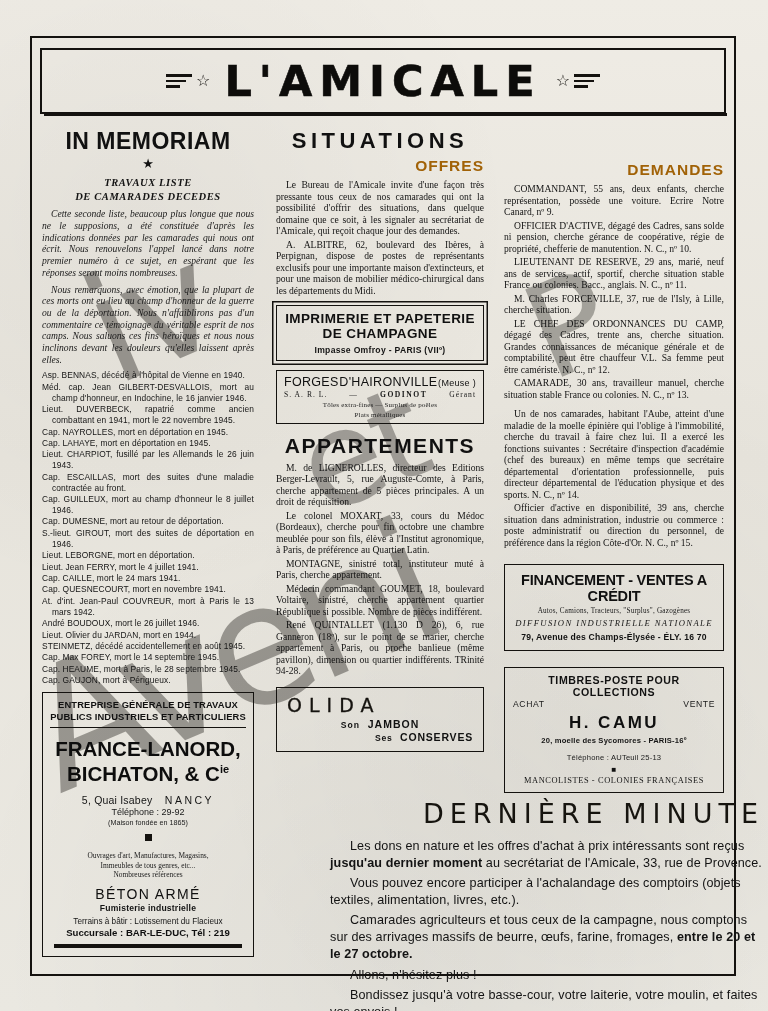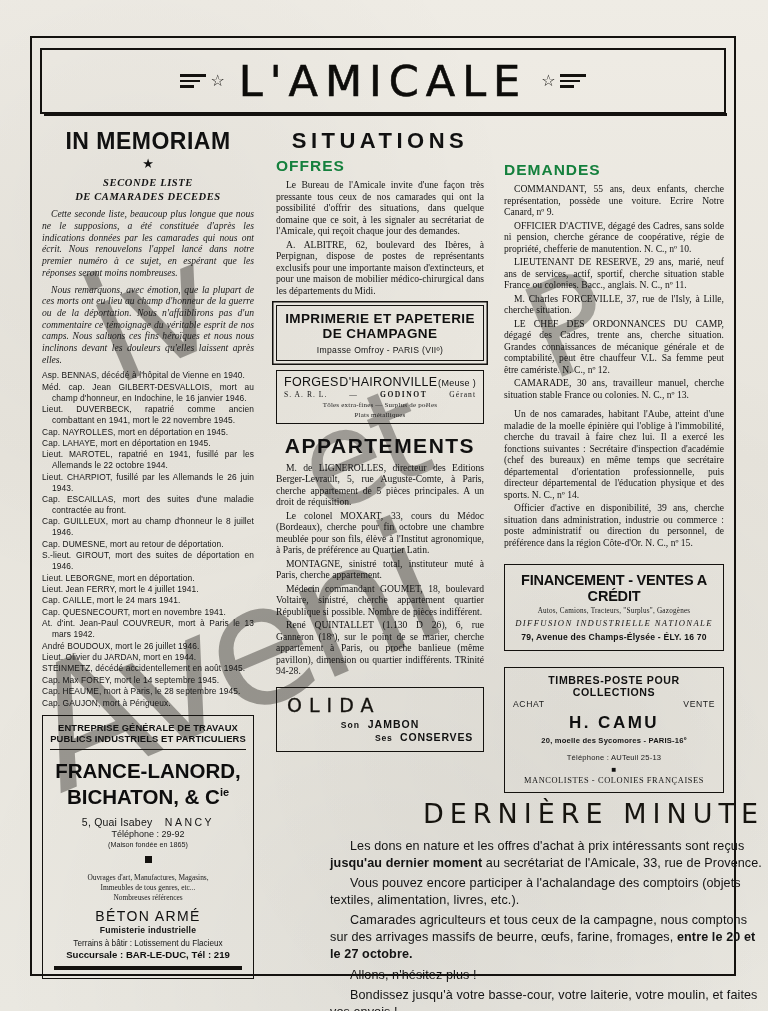--- a/index.html
+++ b/index.html
@@ -62,21 +62,21 @@
   }
   .masthead-inner {
     display: flex;
     align-items: center;
     gap: 14px;
   }
   .mast-title {
     font-family: "DejaVu Sans", sans-serif;
     font-size: 43px;
     letter-spacing: 7px;
-    font-weight: 400;
+    font-weight: 700;
     color: #0d0c0a;
     -webkit-text-stroke: 0.6px #0d0c0a;
     line-height: 1;
     white-space: nowrap;
   }
   .mast-orn { display: flex; align-items: center; gap: 4px; }
   .mast-lines {
     display: flex; flex-direction: column; gap: 3px;
   }
   .mast-lines i {
@@ -106,23 +106,23 @@
     text-align: center;
     margin: 0 0 2px 0;
     color: #111;
   }
   h2.sec.wide { letter-spacing: 4.5px; font-size: 22px; }
   h3.subsec {
     font-family: "Liberation Sans", sans-serif;
     font-weight: bold;
     font-size: 15.5px;
     letter-spacing: 1px;
-    text-align: left;
+    text-align: right;
     margin: 3px 0 4px 0;
-    color: #15803d;
+    color: #a16207;
   }
   .starline { text-align: center; font-size: 13px; line-height: 1; margin: 2px 0 6px; color: #111; }
 
   .ital-head {
     font-family: "Liberation Serif", serif;
     font-style: italic;
     font-weight: bold;
     font-size: 10.5px;
     text-align: center;
     line-height: 1.3;
@@ -178,21 +178,21 @@
     font-family: "Liberation Sans", sans-serif;
     font-weight: bold;
     font-size: 13.5px;
     letter-spacing: 0.4px;
     line-height: 1.14;
     color: #101010;
   }
   .ad-t2 {
     font-family: "Liberation Sans", sans-serif;
     font-size: 8.6px;
-    font-weight: normal;
+    font-weight: bold;
     letter-spacing: 0.3px;
     margin-top: 3px;
     color: #141414;
   }
 
   
   .forges-line1 {
     display: flex; justify-content: space-between; align-items: baseline;
     font-family: "Liberation Sans", sans-serif;
     font-size: 12.5px; letter-spacing: 0.3px; color: #111;
@@ -324,33 +324,32 @@
         </span>
       </div>
     </div>
 
     <div class="cols">
 
       <div class="col col-left">
         <h2 class="sec">IN MEMORIAM</h2>
         <div class="starline">★</div>
         <div class="ital-head">
-          <div>SECONDE LISTE</div>
+          <div>TRAVAUX LISTE</div>
           <div>DE CAMARADES DECEDES</div>
         </div>
         <p class="ital">Cette seconde liste, beaucoup plus longue que nous ne le supposions, a été constituée d'après les indications données par les camarades qui nous ont écrit. Nous renouvelons l'appel lancé dans notre premier numéro à ce sujet, en espérant que les réponses seront moins nombreuses.</p>
         <p class="ital">Nous remarquons, avec émotion, que la plupart de ces morts ont eu lieu au champ d'honneur de la guerre ou de la déportation. Nous n'affaiblirons pas d'un commentaire ce témoignage du véritable esprit de nos camps. Nous saluons ces fins héroïques et nous nous inclinons devant les douleurs qu'elles laissent après elles.</p>
 
         <ul class="names">
           <li>Asp. BENNAS, décédé à l'hôpital de Vienne en 1940.</li>
           <li>Méd. cap. Jean GILBERT-DESVALLOIS, mort au champ d'honneur, en Indochine, le 16 janvier 1946.</li>
           <li>Lieut. DUVERBECK, rapatrié comme ancien combattant en 1941, mort le 22 novembre 1945.</li>
           <li>Cap. NAYROLLES, mort en déportation en 1945.</li>
           <li>Cap. LAHAYE, mort en déportation en 1945.</li>
-          <li>Lieut. MAROTEL, rapatrié en 1941, fusillé par les Allemands le 22 octobre 1944.</li>
           <li>Lieut. CHARPIOT, fusillé par les Allemands le 26 juin 1943.</li>
           <li>Cap. ESCAILLAS, mort des suites d'une maladie contractée au front.</li>
           <li>Cap. GUILLEUX, mort au champ d'honneur le 8 juillet 1946.</li>
           <li>Cap. DUMESNE, mort au retour de déportation.</li>
           <li>S.-lieut. GIROUT, mort des suites de déportation en 1946.</li>
           <li>Lieut. LEBORGNE, mort en déportation.</li>
           <li>Lieut. Jean FERRY, mort le 4 juillet 1941.</li>
           <li>Cap. CAILLE, mort le 24 mars 1941.</li>
           <li>Cap. QUESNECOURT, mort en novembre 1941.</li>
           <li>At. d'int. Jean-Paul COUVREUR, mort à Paris le 13 mars 1942.</li>

